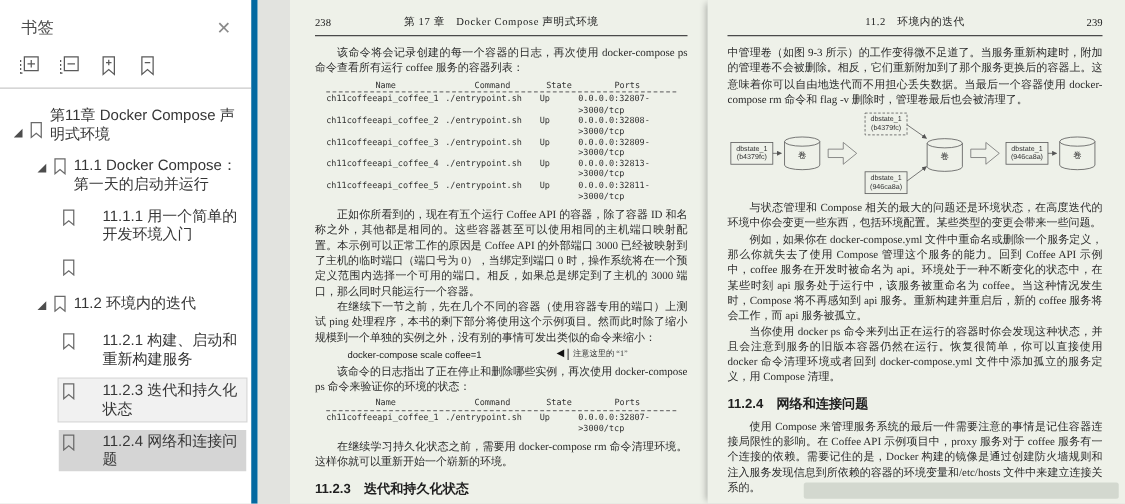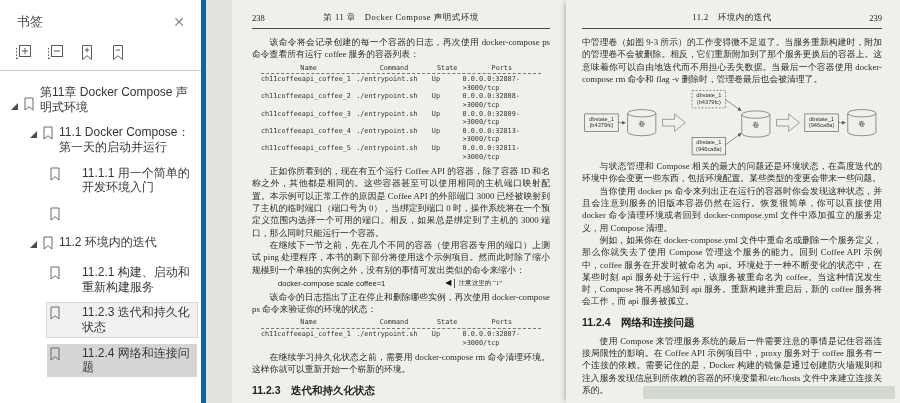--- a/index.html
+++ b/index.html
@@ -188,21 +188,21 @@
 
   </div>
 </div>
 
 <div class="viewer">
   <div class="pages">
 
     <div class="page page-left">
       <div class="runhead">
         <span class="pnum">238</span>
-        <span class="rtitle">第 11 章　Docker Compose 声明式环境</span>
+        <span class="rtitle">第 17 章　Docker Compose 声明式环境</span>
         <span class="pnum"></span>
       </div>
 
       <p class="body">该命令将会记录创建的每一个容器的日志，再次使用 docker-compose ps 命令查看所有运行 coffee 服务的容器列表：</p>
 
       <div class="ps-table">
         <div class="pt-head">
           <span class="c0">Name</span>
           <span class="c1">Command</span>
           <span class="c2">State</span>
@@ -331,22 +331,22 @@
             <text x="189" y="92">(946ca8a)</text>
             <text x="259" y="57" font-size="10">卷</text>
             <text x="357" y="47">dbstate_1</text>
             <text x="357" y="57">(946ca8a)</text>
             <text x="417" y="55" font-size="10">卷</text>
           </g>
         </svg>
       </div>
 
       <p class="body">与状态管理和 Compose 相关的最大的问题还是环境状态，在高度迭代的环境中你会变更一些东西，包括环境配置。某些类型的变更会带来一些问题。</p>
+      <p class="body">例如，如果你在 docker-compose.yml 文件中重命名或删除一个服务定义，那么你就失去了使用 Compose 管理这个服务的能力。回到 Coffee API 示例中，coffee 服务在开发时被命名为 api。环境处于一种不断变化的状态中，在某些时刻 api 服务处于运行中，该服务被重命名为 coffee。当这种情况发生时，Compose 将不再感知到 api 服务。重新构建并重启后，新的 coffee 服务将会工作，而 api 服务被孤立。</p>
       <p class="body">当你使用 docker ps 命令来列出正在运行的容器时你会发现这种状态，并且会注意到服务的旧版本容器仍然在运行。恢复很简单，你可以直接使用 docker 命令清理环境或者回到 docker-compose.yml 文件中添加孤立的服务定义，用 Compose 清理。</p>
-      <p class="body">例如，如果你在 docker-compose.yml 文件中重命名或删除一个服务定义，那么你就失去了使用 Compose 管理这个服务的能力。回到 Coffee API 示例中，coffee 服务在开发时被命名为 api。环境处于一种不断变化的状态中，在某些时刻 api 服务处于运行中，该服务被重命名为 coffee。当这种情况发生时，Compose 将不再感知到 api 服务。重新构建并重启后，新的 coffee 服务将会工作，而 api 服务被孤立。</p>
 
       <h3 class="sec">11.2.4　网络和连接问题</h3>
 
       <p class="body">使用 Compose 来管理服务系统的最后一件需要注意的事情是记住容器连接局限性的影响。在 Coffee API 示例项目中，proxy 服务对于 coffee 服务有一个连接的依赖。需要记住的是，Docker 构建的镜像是通过创建防火墙规则和注入服务发现信息到所依赖的容器的环境变量和/etc/hosts 文件中来建立连接关系的。</p>
 
       <div class="watermark"></div>
     </div>
 
   </div>
 </div>

